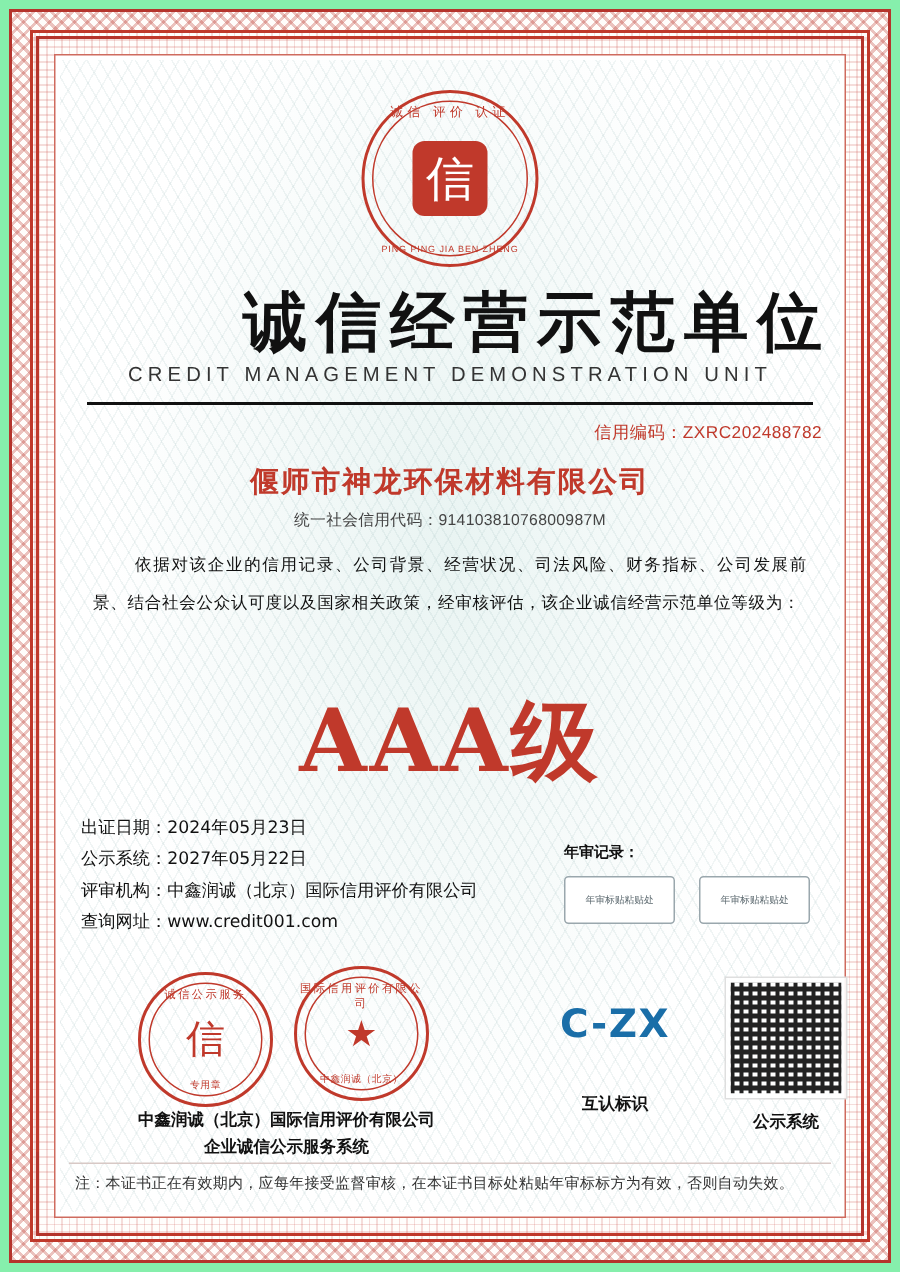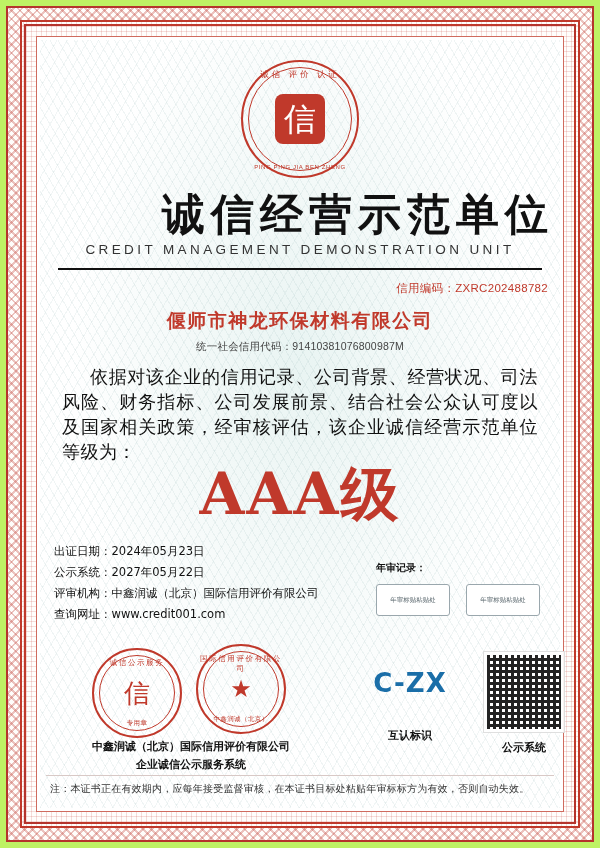--- a/index.html
+++ b/index.html
@@ -1,20 +1,20 @@
 <!DOCTYPE html>
 <html><head>
 <meta charset="utf-8">
 <style>
   html,body{margin:0;padding:0;background:#f0f0f0;}
   body{width:600px;height:848px;overflow:hidden;font-family:"Liberation Sans",sans-serif;}
 
   #cert{
     position:relative;width:600px;height:848px;
-    background:#bef264;
+    background:#86efac;
     box-sizing:border-box;
   }
 
   
   .frame-outer{
     position:absolute;left:6px;top:6px;right:6px;bottom:6px;
     border:2px solid #b5342c;
     background:
       repeating-linear-gradient(45deg, rgba(190,60,50,.30) 0 2px, rgba(255,255,255,0) 2px 6px),
       repeating-linear-gradient(-45deg, rgba(190,60,50,.30) 0 2px, rgba(255,255,255,0) 2px 6px),
@@ -101,21 +101,21 @@
     font-size:19px;font-weight:bold;color:#c0392b;letter-spacing:1.5px;
   }
   .usci{
     position:absolute;top:294px;left:0;right:0;text-align:center;
     font-size:10.5px;color:#444;letter-spacing:.2px;
   }
 
   .body-text{
     position:absolute;top:318px;left:16px;right:16px;
     font-family:"DejaVu Sans",sans-serif;
-    font-size:18px;line-height:25px;color:#111;text-align:justify;text-indent:28px;
+    font-size:11px;line-height:25px;color:#111;text-align:justify;text-indent:28px;
     letter-spacing:.5px;
   }
 
   .grade{
     position:absolute;top:410px;left:0;right:0;text-align:center;
     font-family:"DejaVu Serif",serif;
     font-size:58px;font-weight:bold;color:#c0392b;letter-spacing:2px;
   }
 
   

